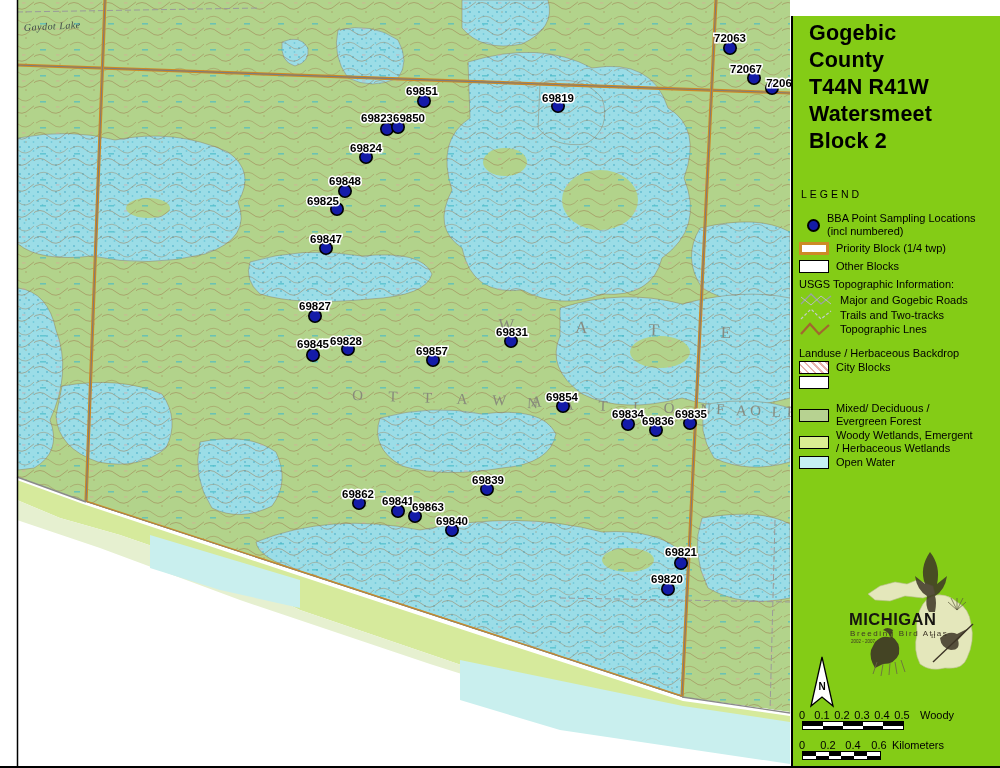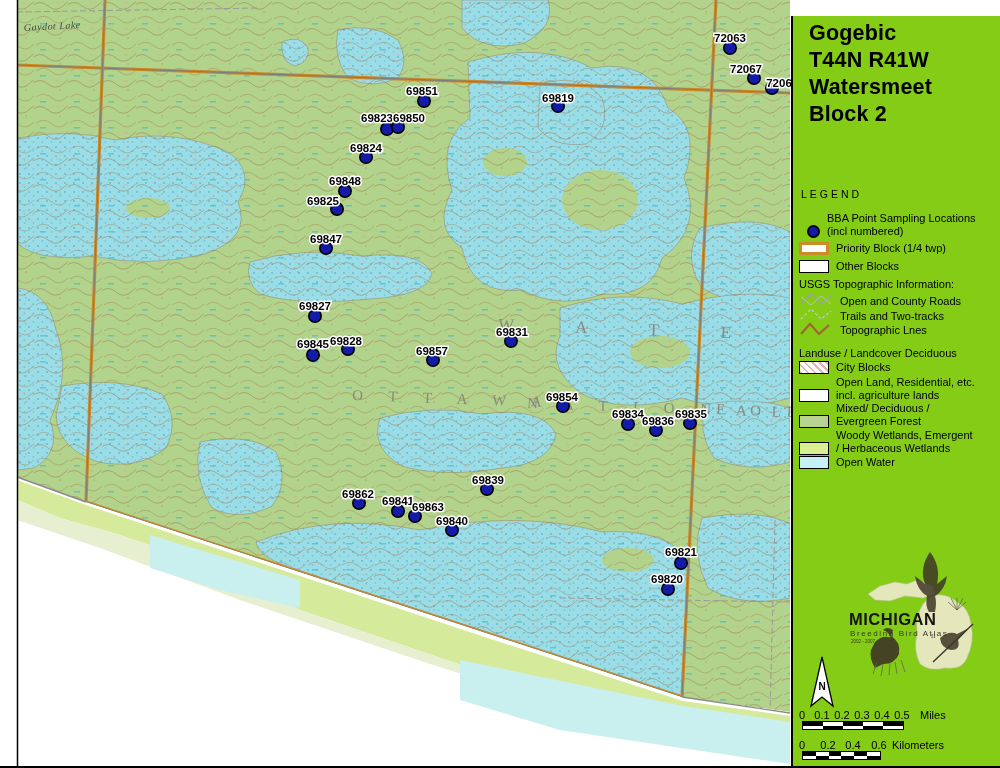--- a/index.html
+++ b/index.html
@@ -19,21 +19,21 @@
   .orange-line{stroke:var(--orange,#cd8a26);stroke-width:3.2;fill:none;}
   .gray-core{stroke:#7d7d7d;stroke-width:1.1;fill:none;}
   .gray-edge{stroke:#8a8a8a;stroke-width:1.4;fill:none;}
   .section-line{stroke:#9a9a9a;stroke-width:1;fill:none;stroke-dasharray:6 3;}
   
   .legend{position:absolute;left:791px;top:16px;width:209px;height:766px;background:#84cc16;
           border-left:2px solid #000;box-sizing:border-box;}
   .title{position:absolute;left:16px;top:4px;width:188px;font-size:21.5px;font-weight:bold;
          line-height:27px;letter-spacing:.2px;color:#000;}
   .legend-head{position:absolute;left:8px;top:172px;font-size:10.5px;letter-spacing:3px;color:#000;}
-  .lrow{position:absolute;left:6px;display:flex;gap:7px;align-items:flex-end;
+  .lrow{position:absolute;left:6px;display:flex;gap:7px;align-items:center;
         font-size:11px;line-height:13px;color:#000;}
   .lhead{position:absolute;left:6px;font-size:11px;color:#000;}
   .sw{width:30px;height:13px;border:1px solid #000;flex:none;box-sizing:border-box;background:#fff;}
   .sw.priority{border:3px solid var(--orange,#cd8a26);}
   .sw.city{background:repeating-linear-gradient(45deg,#e8b4ac 0 2px,#fff 2px 5px);}
   .sw.mixed{background:#b7d291;}
   .sw.woody{background:#dbee92;}
   .sw.water{background:#c6f0f3;}
   .legdot{width:9px;height:9px;border-radius:50%;background:var(--dot,#141ba8);
           border:2px solid #000;flex:none;margin-left:8px;margin-top:1px;}
@@ -209,20 +209,21 @@
         </g>
 
       <line x1="17.5" y1="0" x2="17.5" y2="766" stroke="#000" stroke-width="1.5"></line>
     </svg>
   </div>
 
   <div class="legend">
 
     <div class="title">
       <div>Gogebic</div>
+      <div>County</div>
       <div>T44N R41W</div>
       <div>Watersmeet</div>
       <div>Block 2</div>
     </div>
 
     <div class="legend-head">LEGEND</div>
 
     <div class="lrow" style="top:196px">
       <span class="legdot"></span>
       <span class="two-line">
@@ -241,50 +242,46 @@
       <span>Other Blocks</span>
     </div>
 
     <div class="lhead" style="top:262px">USGS Topographic Information:</div>
 
     <div class="lrow" style="top:276px">
       <svg class="sym" viewBox="0 0 34 16">
         <polyline points="2,12 12,2 22,12 32,4" fill="none" stroke="#9aa2a4" stroke-width="1.3"></polyline>
         <polyline points="2,5 12,13 22,4 32,12" fill="none" stroke="#b9bfc1" stroke-width="1"></polyline>
       </svg>
-      <span>Open and County Roads</span>
+      <span>Major and Gogebic Roads</span>
     </div>
 
     <div class="lrow" style="top:291px">
       <svg class="sym" viewBox="0 0 34 16">
         <polyline points="2,12 12,2 22,12 32,4" fill="none" stroke="#c3cccc" stroke-width="1.2" stroke-dasharray="3 2"></polyline>
       </svg>
       <span>Trails and Two-tracks</span>
     </div>
 
     <div class="lrow" style="top:305px">
       <svg class="sym" viewBox="0 0 34 16">
         <polyline points="2,13 11,3 20,13 30,4" fill="none" stroke="#a2672f" stroke-width="2.2"></polyline>
       </svg>
       <span>Topographic Lnes</span>
     </div>
 
-    <div class="lhead" style="top:331px">Landuse / Landcover Deciduous</div>
+    <div class="lhead" style="top:331px">Landuse / Herbaceous Backdrop</div>
 
     <div class="lrow" style="top:345px">
       <span class="sw city"></span>
       <span>City Blocks</span>
     </div>
 
     <div class="lrow" style="top:360px">
       <span class="sw"></span>
-      <span class="two-line">
-        <div>Open Land, Residential, etc.</div>
-        <div>incl. agriculture lands</div>
-      </span>
     </div>
 
     <div class="lrow" style="top:413px">
       <span class="sw woody"></span>
       <span class="two-line">
         <div>Woody Wetlands, Emergent</div>
         <div>/ Herbaceous Wetlands</div>
       </span>
     </div>
 
@@ -334,21 +331,21 @@
     </svg>
 
     <div class="tickrow" id="mi-ticks" style="top:693px">
         <span class="tick" style="left: 9px;">0</span>
         <span class="tick" style="left: 29px;">0.1</span>
         <span class="tick" style="left: 49px;">0.2</span>
         <span class="tick" style="left: 69px;">0.3</span>
         <span class="tick" style="left: 89px;">0.4</span>
         <span class="tick" style="left: 109px;">0.5</span>
       </div>
-    <span class="unit" style="left:127px;top:693px">Miles</span>
+    <span class="unit" style="left:127px;top:693px">Woody</span>
     <div class="bar bar-mi">
       <div class="r r1"></div>
         <div class="r r2"></div>
     </div>
 
     <div class="tickrow" id="km-ticks" style="top:723px">
         <span class="tick" style="left: 9px;">0</span>
         <span class="tick" style="left: 35px;">0.2</span>
         <span class="tick" style="left: 60px;">0.4</span>
         <span class="tick" style="left: 86px;">0.6</span>

